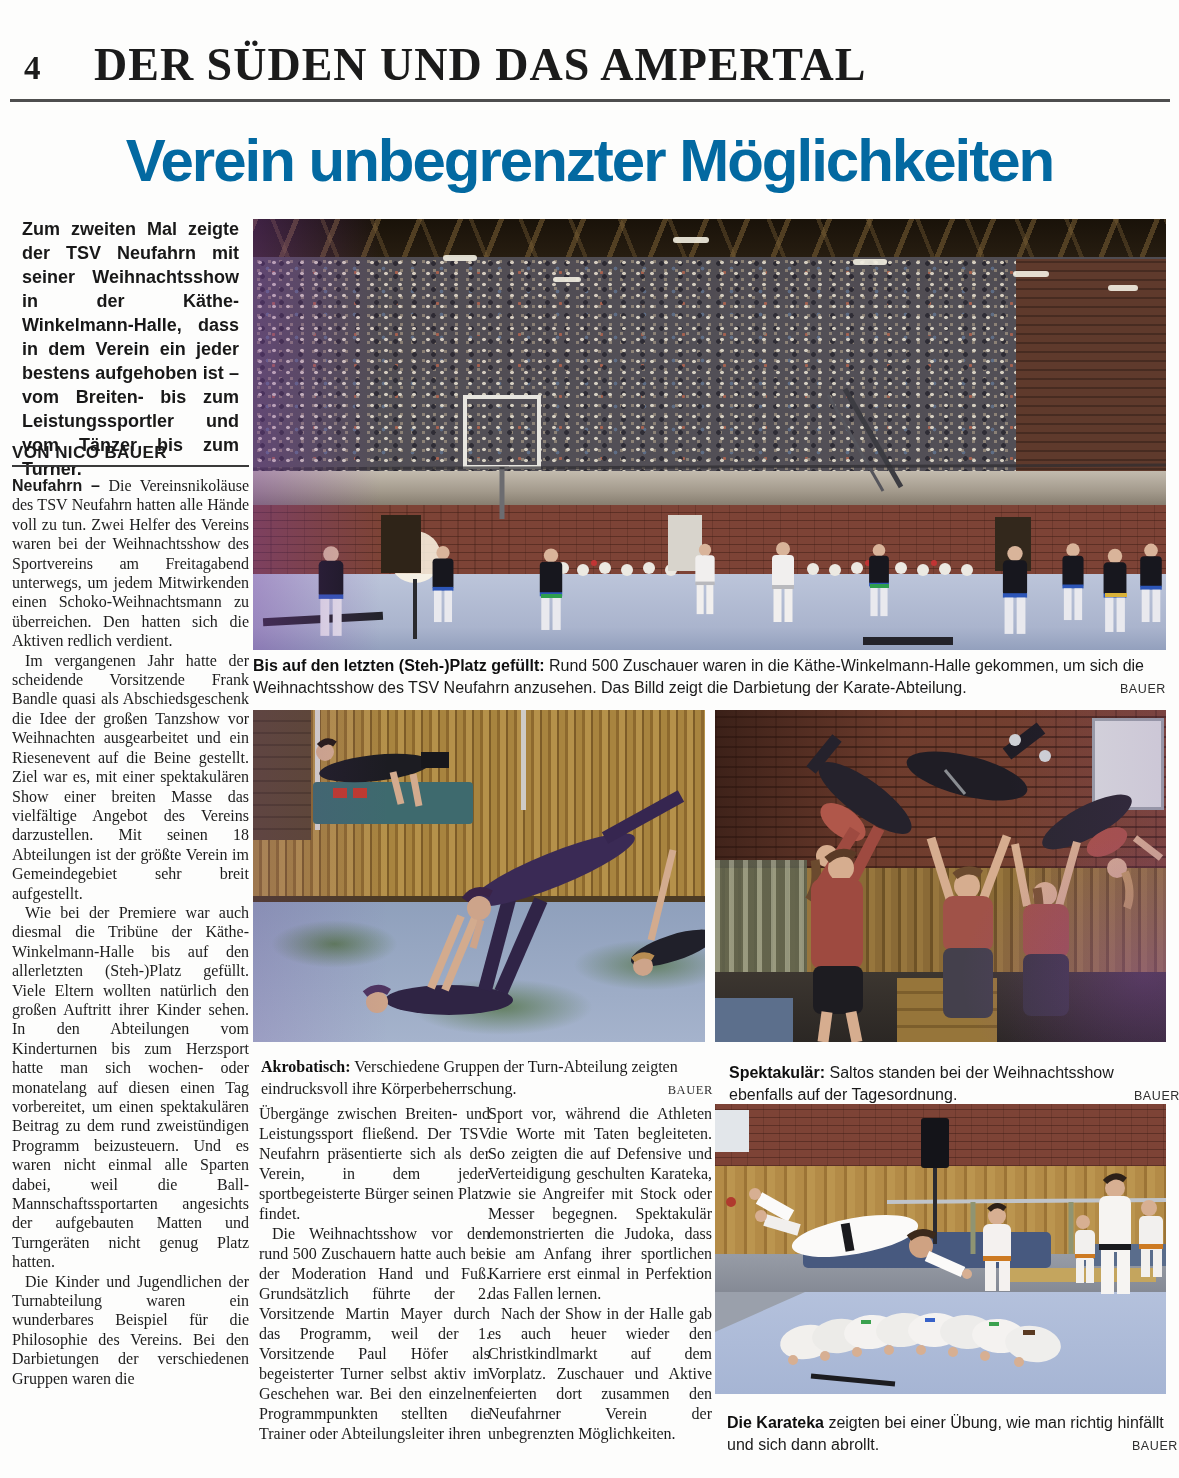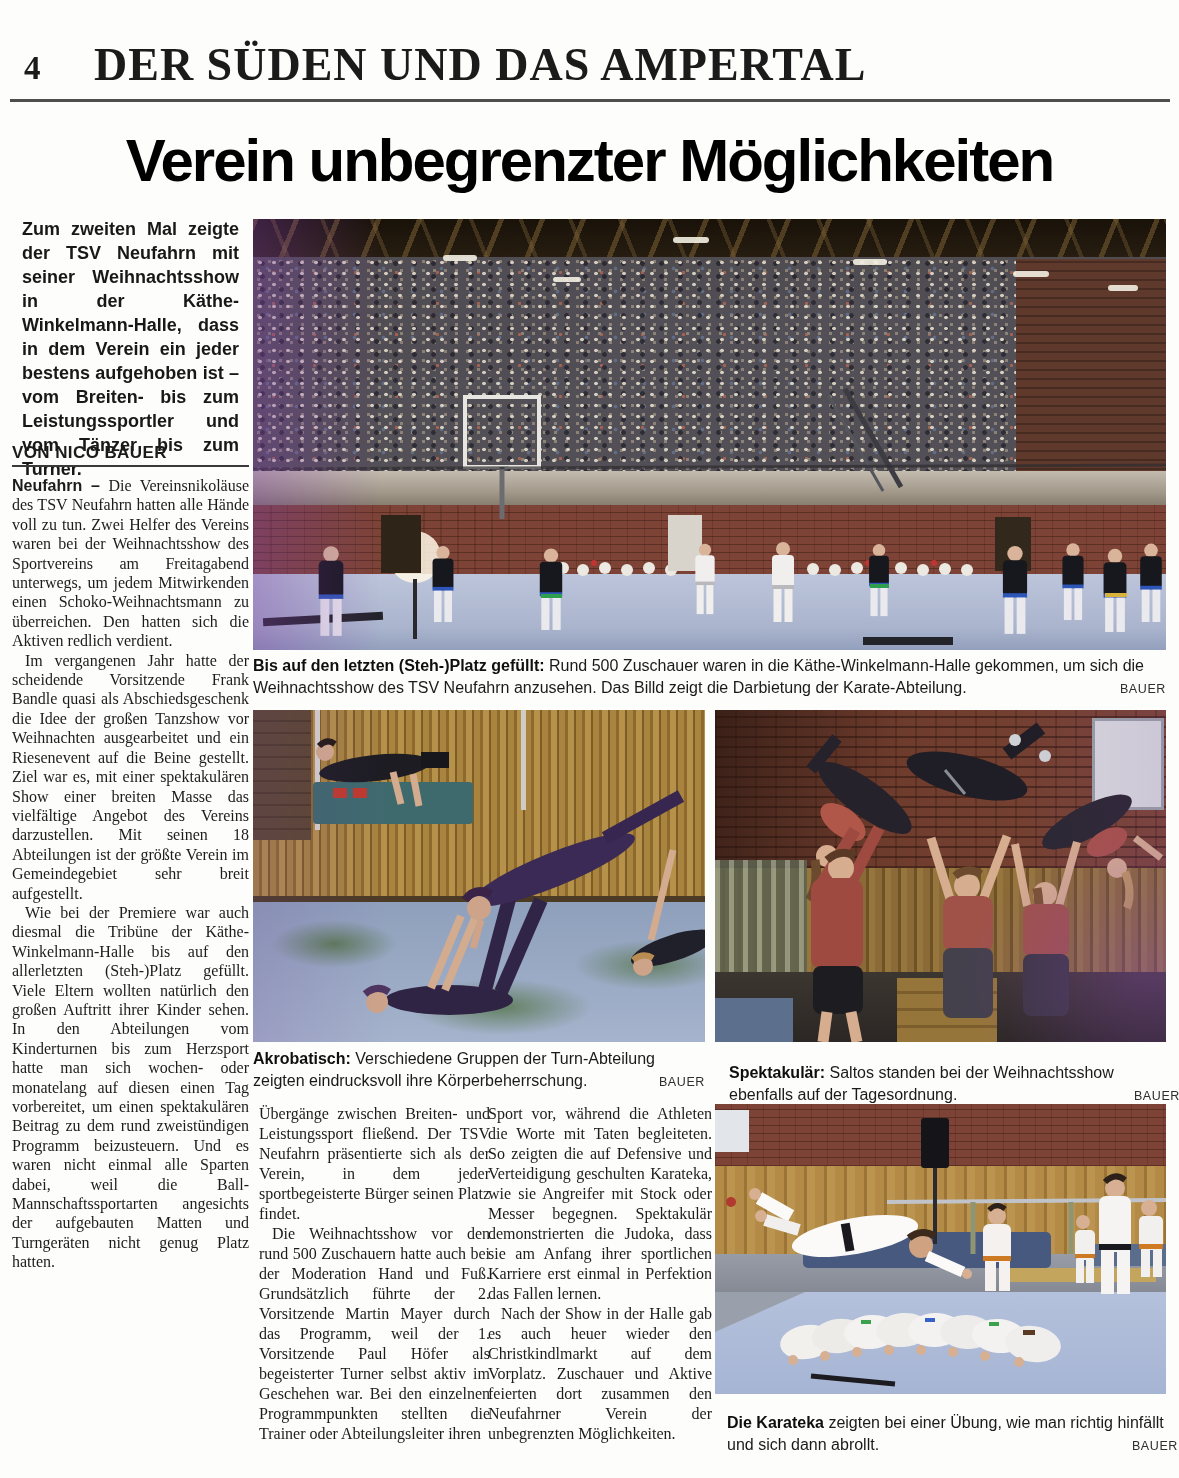--- a/index.html
+++ b/index.html
@@ -5,21 +5,21 @@
   html,body{margin:0;padding:0;background:#e8e8e8;}
   .page{position:relative;width:1179px;height:1478px;background:#fdfdfc;margin:0 auto;
         overflow:hidden;font-family:"Liberation Sans",sans-serif;color:#1b1b1b;}
   
   .pagenum{position:absolute;left:24px;top:50px;font-family:"Liberation Serif",serif;
            font-weight:700;font-size:33px;}
   .section-title{position:absolute;left:94px;top:38px;font-family:"Liberation Serif",serif;
            font-weight:700;font-size:46px;letter-spacing:1px;white-space:nowrap;}
   .header-rule{position:absolute;left:10px;top:99px;width:1160px;height:3px;background:#4e4e4e;}
   .headline{position:absolute;left:0;top:126px;width:1179px;text-align:center;
-           font-weight:700;font-size:60px;letter-spacing:-2px;color:#000000;}
+           font-weight:700;font-size:60px;letter-spacing:-2px;color:#0369a1;}
   
   .colL{position:absolute;left:12px;top:207px;width:237px;}
   .intro{font-size:18px;line-height:24px;font-weight:600;color:#181818;
          text-align:justify;hyphens:auto;-webkit-hyphens:auto;margin:10px;}
   .byline{position:absolute;left:12px;top:443px;width:237px;font-size:17px;
          font-weight:700;letter-spacing:.4px;}
   .byline-rule{position:absolute;left:12px;top:465px;width:237px;height:2px;background:#3a3a3a;}
   .bodytext{font-family:"Liberation Serif",serif;font-size:16px;line-height:19.4px;
          text-align:justify;hyphens:auto;-webkit-hyphens:auto;color:#1c1c1c;}
   .bodytext p{margin:0;}
@@ -126,20 +126,21 @@
   <div class="colL">
     <p class="intro">Zum zweiten Mal zeigte der TSV Neufahrn mit seiner Weihnachtsshow in der Käthe-Winkelmann-Halle, dass in dem Verein ein jeder bestens aufgehoben ist – vom Breiten- bis zum Leistungssportler und vom Tänzer bis zum Turner.</p>
   </div>
   <div class="byline">VON NICO BAUER</div>
   <div class="byline-rule"></div>
 
   <div class="col1 bodytext">
     <p><b class="dateline">Neufahrn –</b> <span>Die Vereinsnikoläuse des TSV Neufahrn hatten alle Hände voll zu tun. Zwei Helfer des Vereins waren bei der Weihnachtsshow des Sportvereins am Freitagabend unterwegs, um jedem Mitwirkenden einen Schoko-Weihnachtsmann zu überreichen. Den hatten sich die Aktiven redlich verdient.</span></p>
     <p class="ind">Im vergangenen Jahr hatte der scheidende Vorsitzende Frank Bandle quasi als Abschiedsgeschenk die Idee der großen Tanzshow vor Weihnachten ausgearbeitet und ein Riesenevent auf die Beine gestellt. Ziel war es, mit einer spektakulären Show einer breiten Masse das vielfältige Angebot des Vereins darzustellen. Mit seinen 18 Abteilungen ist der größte Verein im Gemeindegebiet sehr breit aufgestellt.</p>
     <p class="ind">Wie bei der Premiere war auch diesmal die Tribüne der Käthe-Winkelmann-Halle bis auf den allerletzten (Steh-)Platz gefüllt. Viele Eltern wollten natürlich den großen Auftritt ihrer Kinder sehen. In den Abteilungen vom Kinderturnen bis zum Herzsport hatte man sich wochen- oder monatelang auf diesen einen Tag vorbereitet, um einen spektakulären Beitrag zu dem rund zweistündigen Programm beizusteuern. Und es waren nicht einmal alle Sparten dabei, weil die Ball-Mannschaftssportarten angesichts der aufgebauten Matten und Turngeräten nicht genug Platz hatten.</p>
+    <p class="ind">Die Kinder und Jugendlichen der Turnabteilung waren ein wunderbares Beispiel für die Philosophie des Vereins. Bei den Darbietungen der verschiedenen Gruppen waren die</p>
   </div>
 
   <div class="photo ph1" role="img" aria-label="Karate-Vorführung vor voll besetzter Tribüne in der Käthe-Winkelmann-Halle">
     <div class="band ceiling"></div>
     <div class="redwall"></div>
     <div class="band crowd"></div>
     <div class="rbrick"></div>
     <div class="band balcony"></div>
     <div class="band brick"></div>
     <div class="band floor"></div>
@@ -270,21 +271,21 @@
       <line x1="228" y1="210" x2="220" y2="238" stroke="#cda48a" stroke-width="7"></line>
 
       <line x1="398" y1="230" x2="420" y2="140" stroke="#d3ab8e" stroke-width="7"></line>
       <ellipse cx="420" cy="238" rx="44" ry="13" fill="#20202a" transform="rotate(-18 420 238)"></ellipse>
       <circle cx="390" cy="256" r="10" fill="#cda48a"></circle>
       <path d="M380 250 q10 -8 20 -2" stroke="#b98d52" stroke-width="6" fill="none"></path>
     </svg>
     <div class="band tint" style="top:0;height:332px;"></div>
   </div>
 
-  <p class="caption cap-ml" style="margin:0;">
+  <p class="caption cap-ml" style="margin:8px;font-family:Liberation Serif, serif;">
     <b>Akrobatisch:</b>
     <span>Verschiedene Gruppen der Turn-Abteilung zeigten eindrucksvoll ihre Körperbeherrschung.</span>
     <span class="credit">BAUER</span>
   </p>
 
   <div class="photo ph3" role="img" aria-label="Saltos bei der Weihnachtsshow">
     <div class="band brick"></div>
     <div class="band slats"></div>
     <div class="winbars"></div>
     <div class="board"></div>

